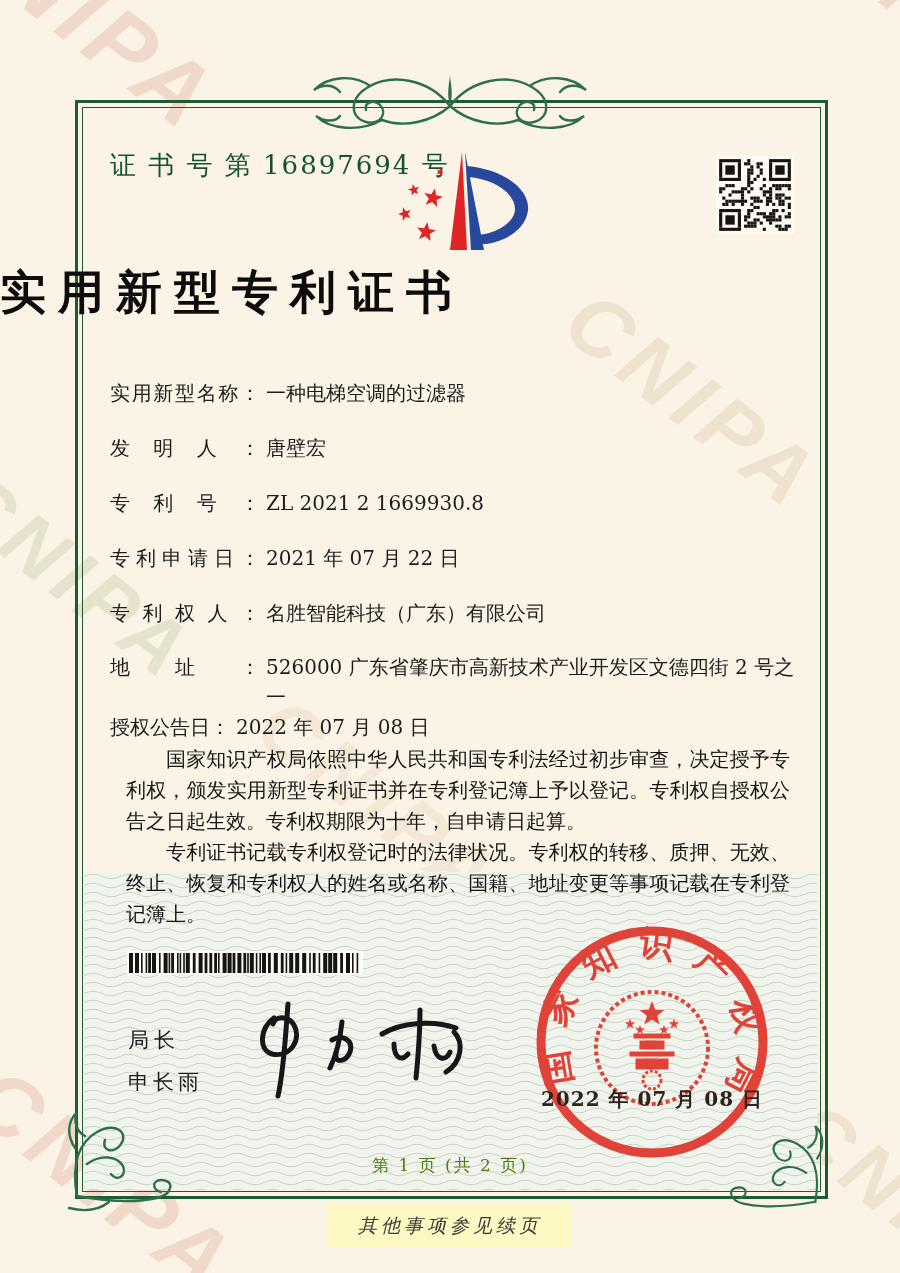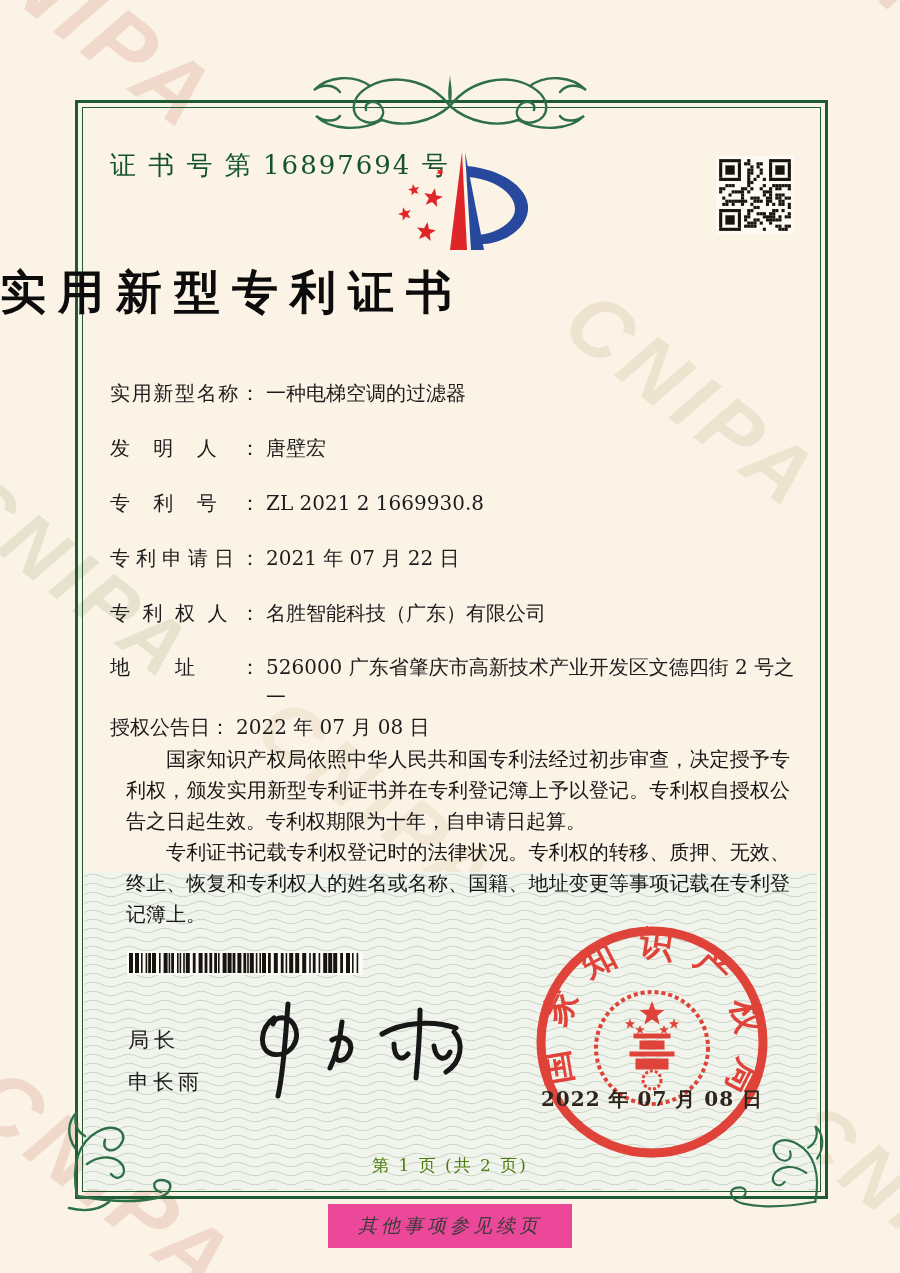--- a/index.html
+++ b/index.html
@@ -48,21 +48,21 @@
   .barcode{position:absolute;left:127px;top:951px;width:236px;height:24px;}
   .director-label{position:absolute;left:128px;top:1026px;font-size:21px;letter-spacing:5px;}
   .director-name{position:absolute;left:128px;top:1068px;font-size:21px;letter-spacing:4px;font-family:Liberation Serif, serif;}
   .signature{position:absolute;left:242px;top:998px;width:235px;height:104px;}
   .seal{position:absolute;left:532px;top:922px;width:240px;height:240px;}
   .seal-date{position:absolute;left:536px;top:1086px;width:232px;text-align:center;
     font-size:20px;font-weight:bold;color:#2e241c;letter-spacing:1px;z-index:5;}
   .page-info{position:absolute;left:0;right:0;top:1154px;text-align:center;
     font-size:17px;color:#4d7c0f;letter-spacing:2px;}
   .note-wrap{position:absolute;left:0;right:0;top:1204px;display:flex;justify-content:center;}
-  .note-box{background:#ec4899;padding:9px 30px;font-size:19px;color:#3b3b3b;
+  .note-box{background:#fef9c3;padding:9px 30px;font-size:19px;color:#3b3b3b;
     font-style:italic;letter-spacing:4px;}
 </style>
 </head>
 <body>
 
 <div class="page">
 
   <div class="wm wm-pink" style="left:-80px;top:-40px;font-size:92px;">CNIPA</div>
   <div class="wm wm-pink" style="left:760px;top:-60px;font-size:80px;">CNIPA</div>
   <div class="wm wm-beige" style="left:545px;top:352px;font-size:84px;">CNIPA</div>

